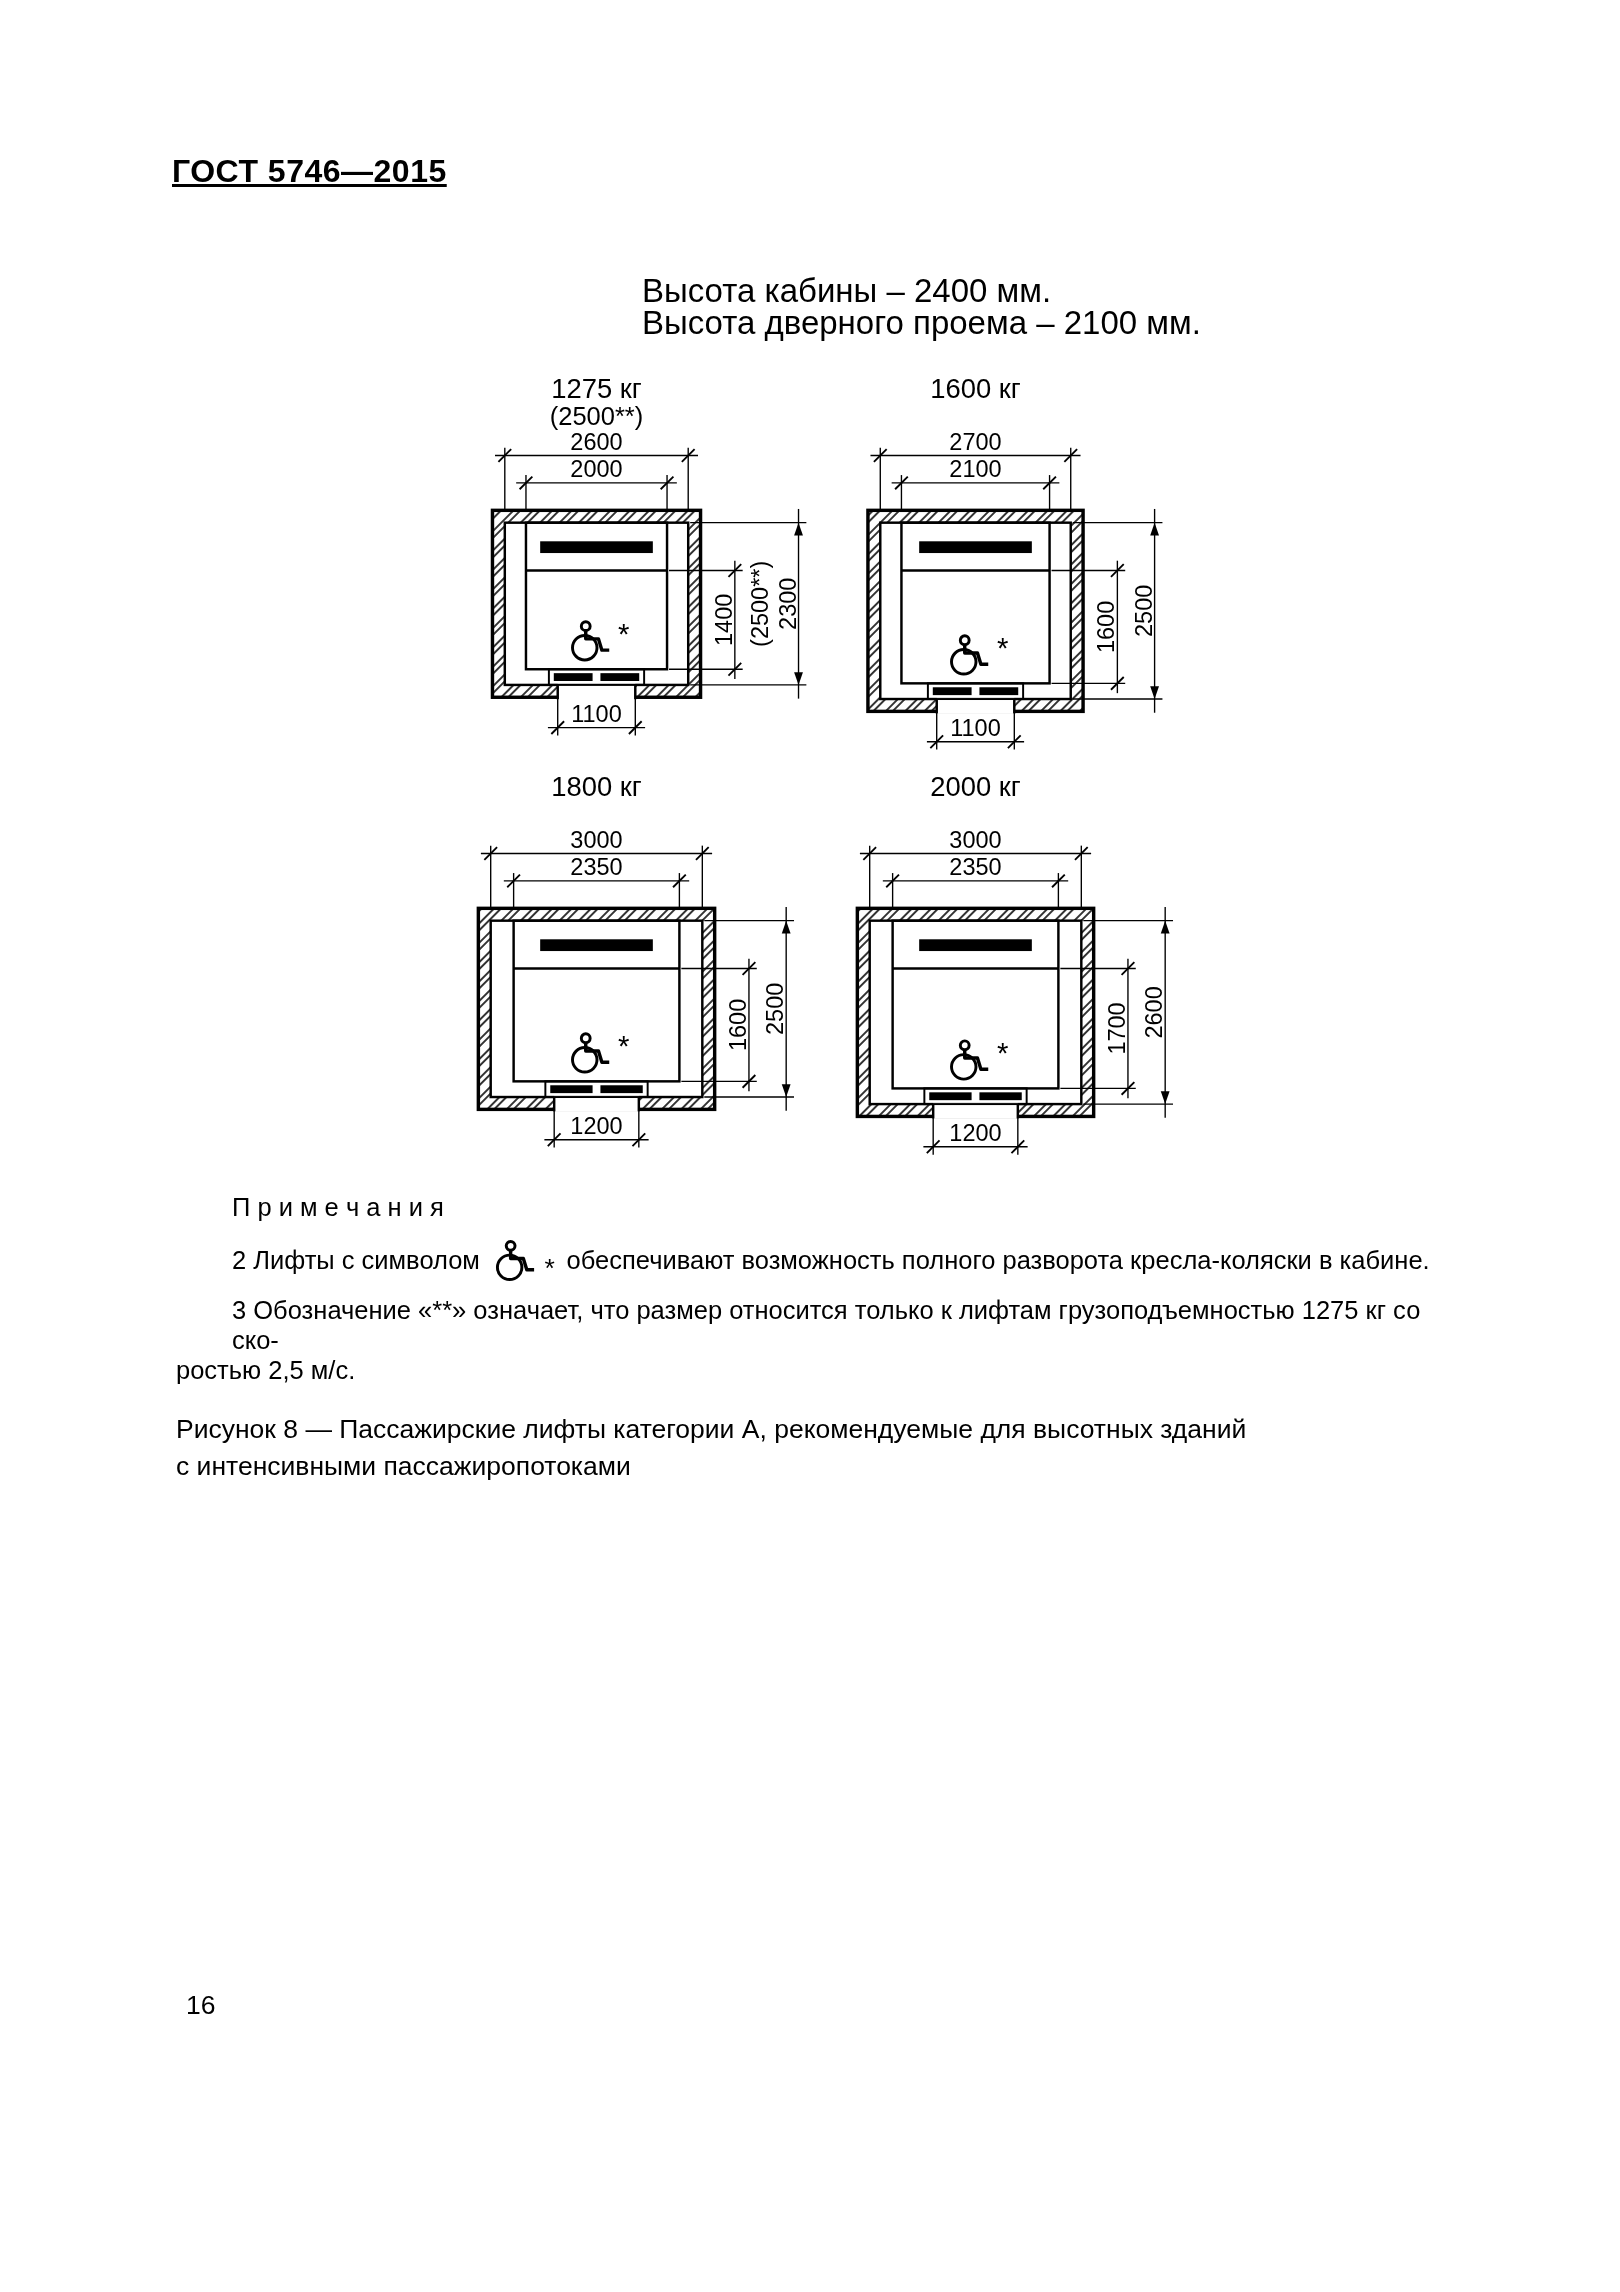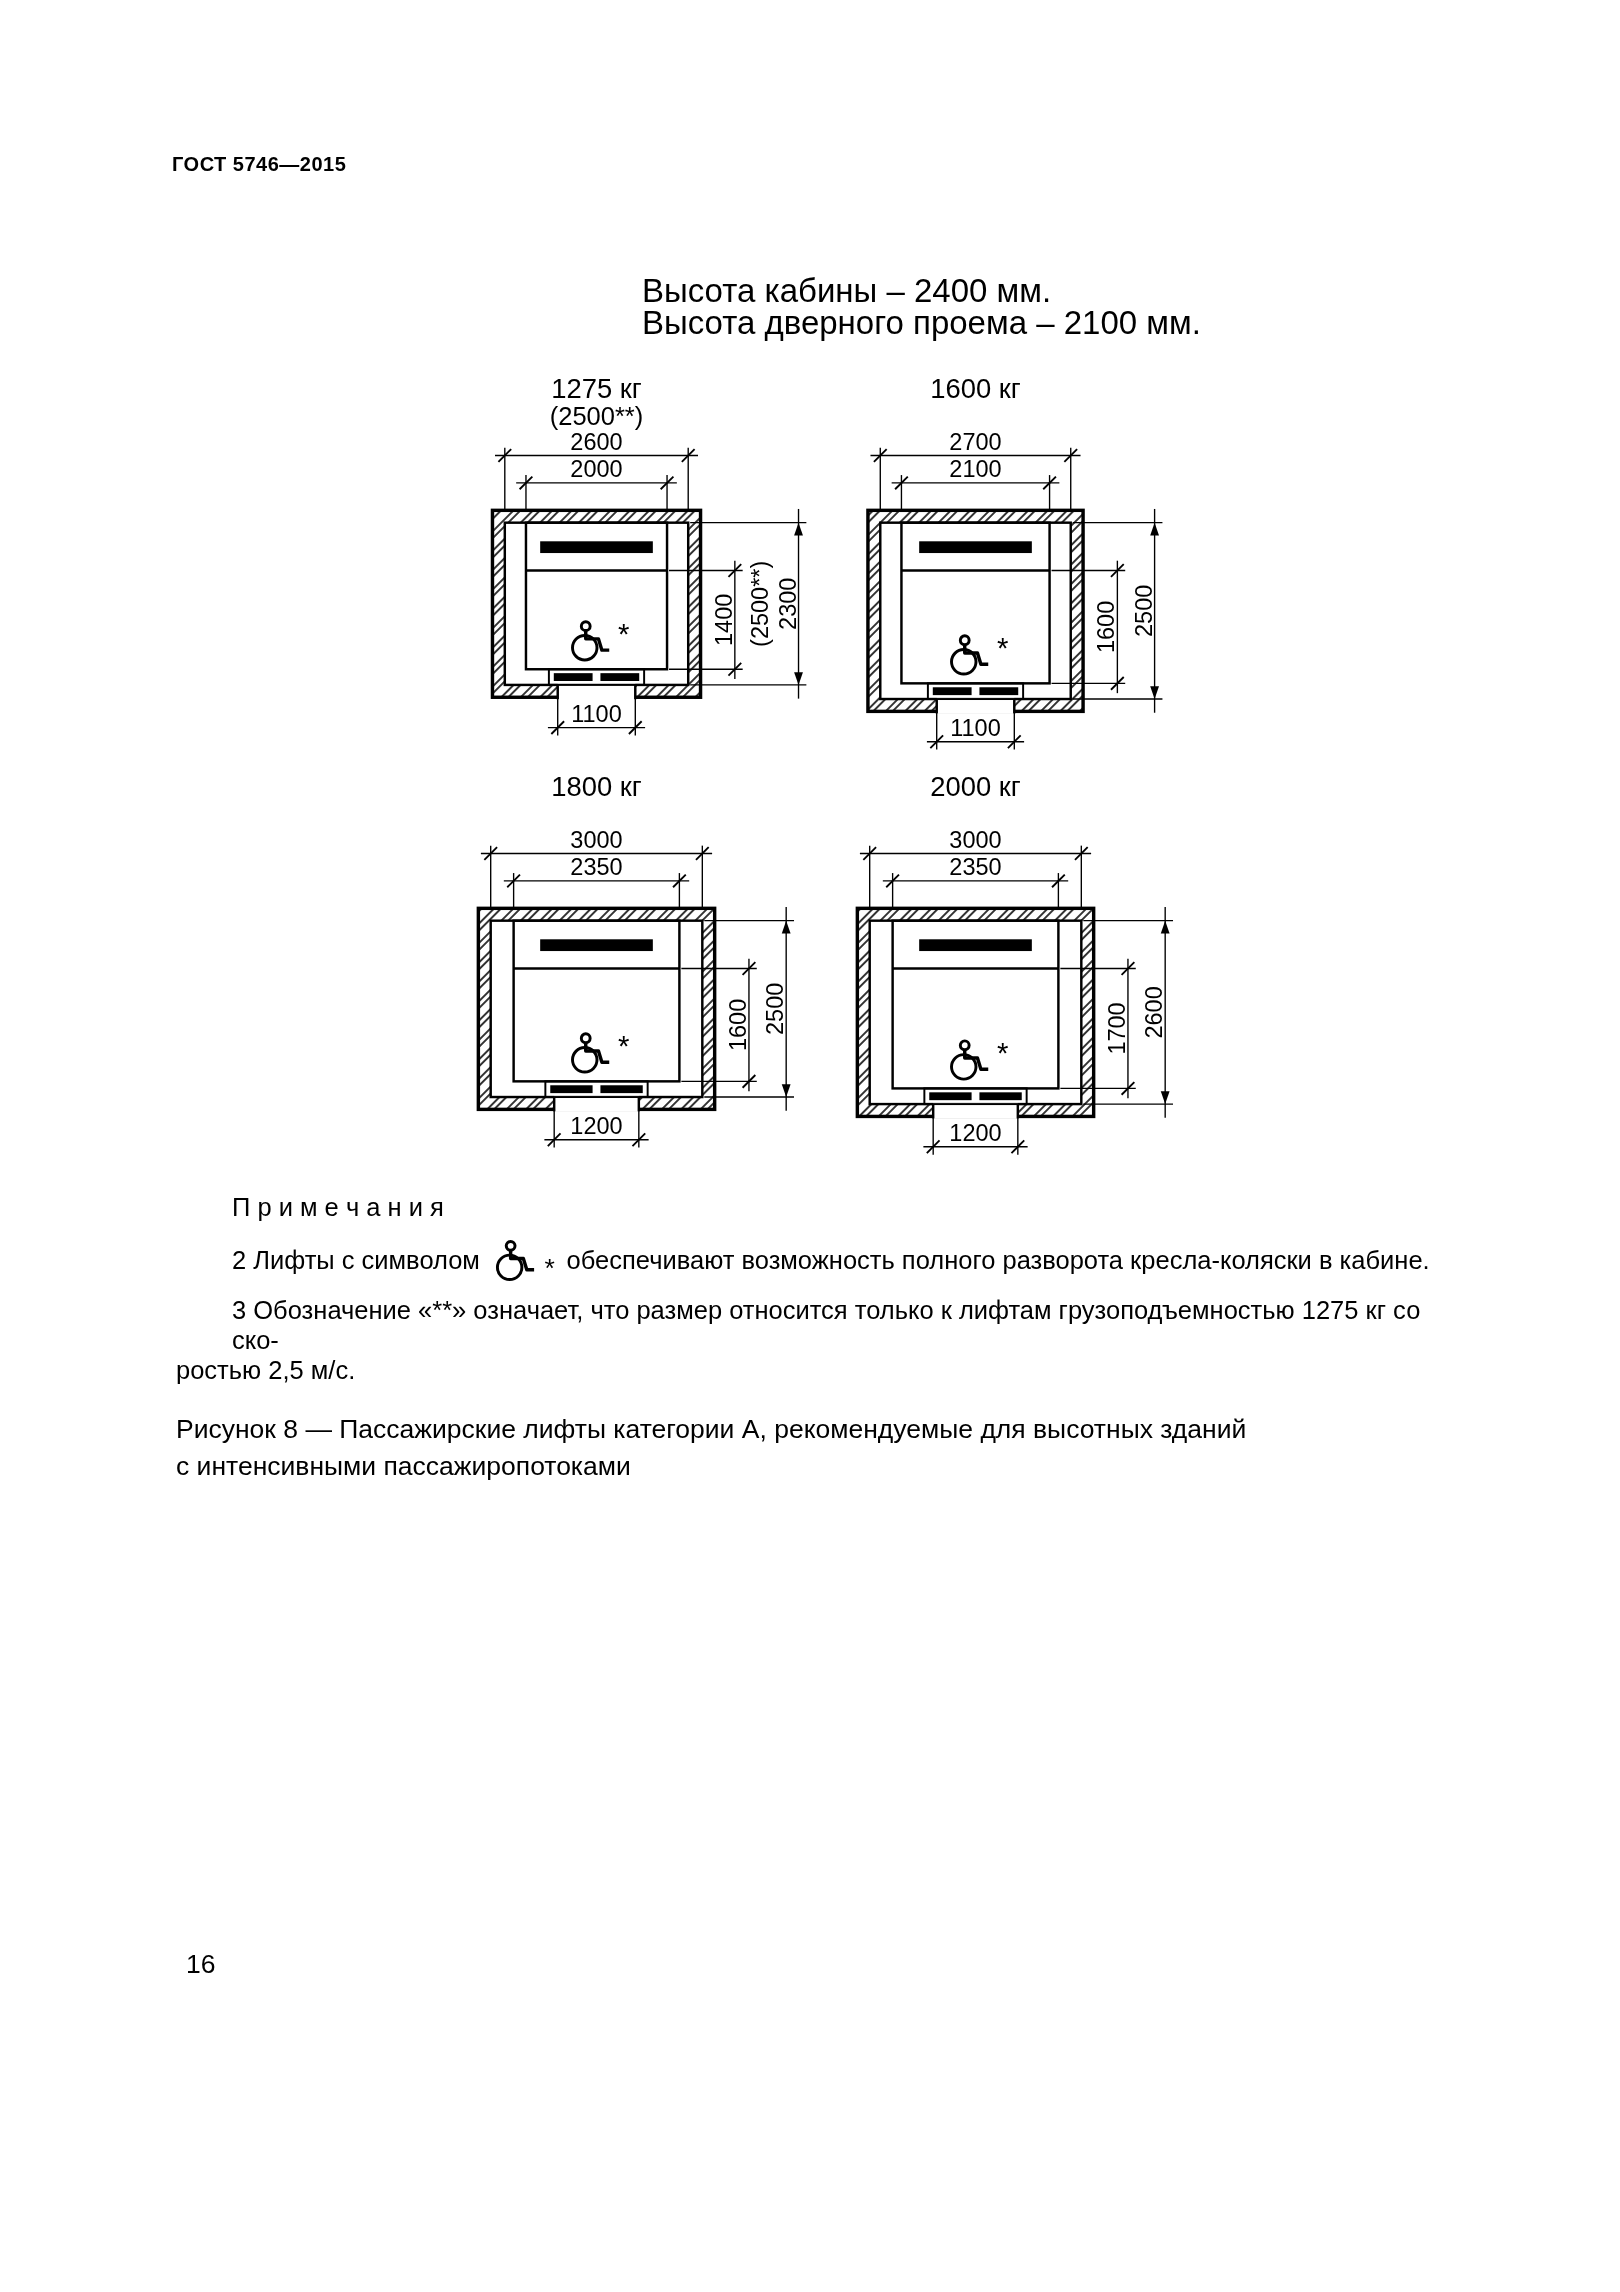--- a/index.html
+++ b/index.html
@@ -5,35 +5,35 @@
   html,body{margin:0;padding:0;background:#e8e8e8;}
   .page{
     position:relative;
     width:1620px;height:2293px;
     background:#ffffff;
     font-family:"Liberation Sans","DejaVu Sans",sans-serif;
     color:#000;
     overflow:hidden;
     margin:0 auto;
   }
-  .hdr{position:absolute;left:172px;top:153px;font-size:20px;font-weight:bold;letter-spacing:0.5px;}
+  .hdr{position:absolute;left:172px;top:153px;font-size:32px;font-weight:bold;letter-spacing:0.5px;text-decoration:underline;}
   .intro{position:absolute;left:642px;top:275px;font-size:33px;line-height:32px;}
   .diag{position:absolute;width:412px;}
   .diag .t{width:363px;text-align:center;font-size:27.4px;line-height:29px;height:29px;}
   .diag .st{width:363px;text-align:center;font-size:25.5px;line-height:27.4px;height:27.4px;}
   .diag svg{display:block;}
   .notes{position:absolute;left:176px;top:1192px;width:1294px;font-size:25.5px;line-height:30px;}
   .notes .nh{padding-left:56px;}
   .notes .n1{padding-left:56px;margin-top:3.9px;}
   .notes .n2{padding-left:56px;margin-top:15.7px;}
   .notes .n3a{padding-left:56px;margin-top:5.9px;}
   .icon-inline{display:inline-block;vertical-align:-13.7px;margin:0 5.9px 0 13.7px;}
   .ast-inline{display:inline-block;vertical-align:-7.8px;margin-right:11.8px;font-size:26.5px;}
   .caption{position:absolute;left:176px;top:1411px;width:1294px;text-align:left;font-size:26.5px;line-height:37px;}
-  .pgnum{position:absolute;left:186px;top:1949px;font-size:26.5px;}
+  .pgnum{position:absolute;left:186px;top:1990px;font-size:26.5px;}
 </style>
 </head>
 <body>
 
 <div class="page">
 
   <div class="hdr">ГОСТ 5746—2015</div>
 
   <div class="intro">
     <div>Высота кабины – 2400 мм.</div>

